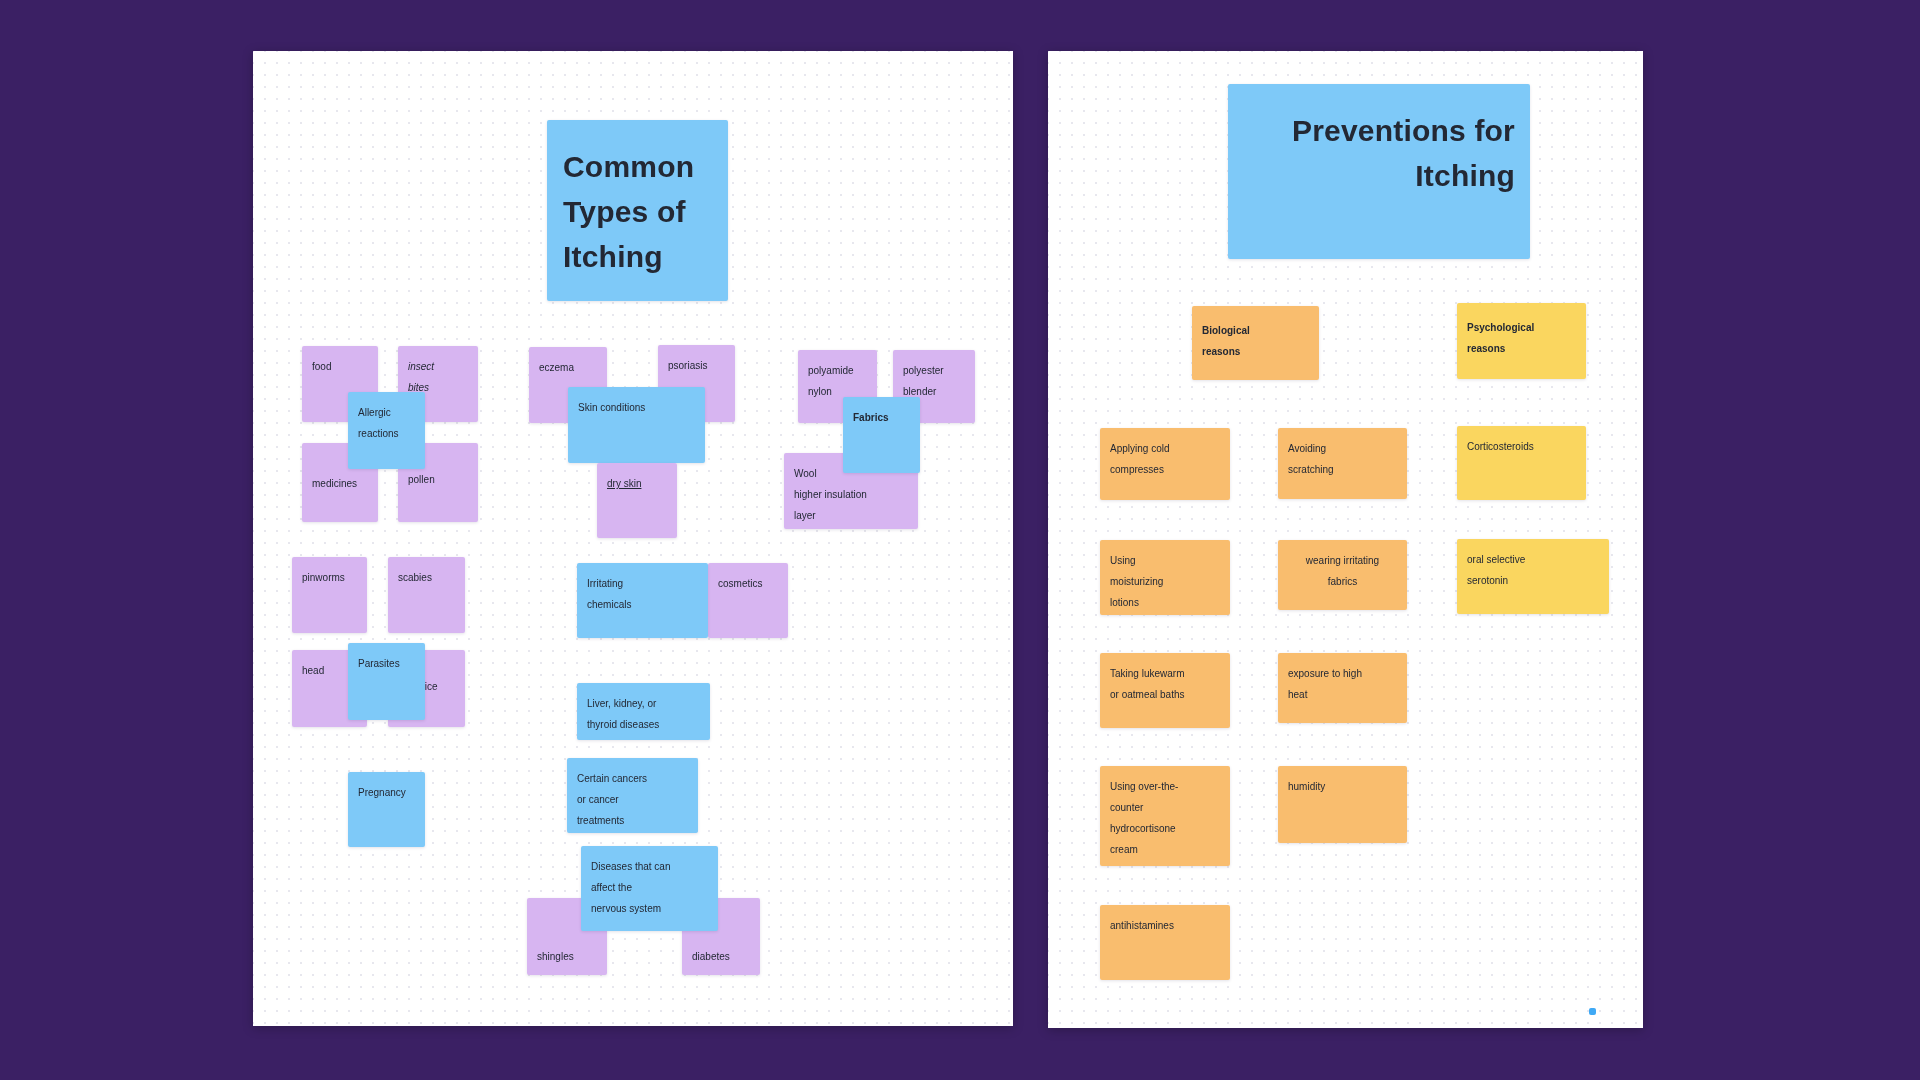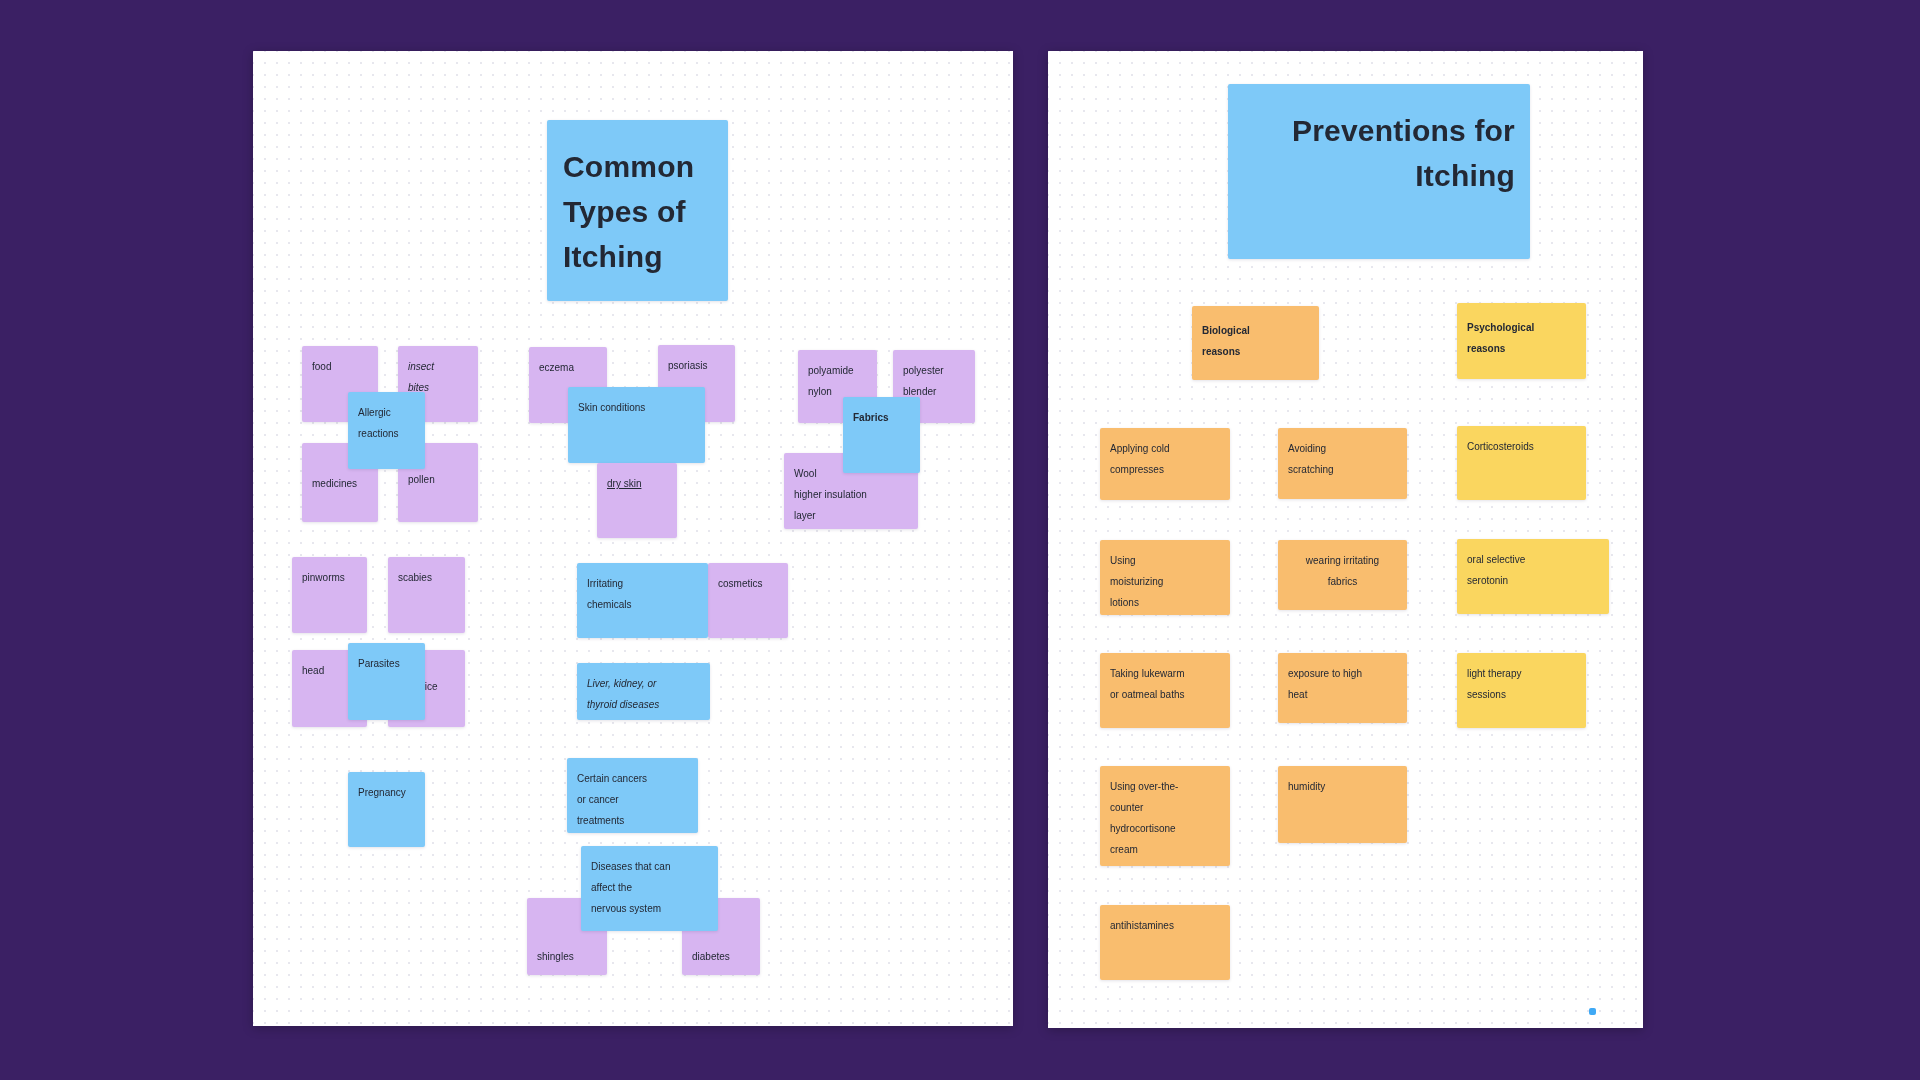--- a/index.html
+++ b/index.html
@@ -117,21 +117,21 @@
       <div class="note blue" style="left: 95px; top: 544px; width: 77px; height: 77px; margin-top: 48px;">
         <span class="note-text">Parasites</span>
       </div>
       <div class="note purple" style="left: 455px; top: 512px; width: 80px; height: 75px;">
         <span class="note-text">cosmetics</span>
       </div>
       <div class="note blue" style="left: 324px; top: 512px; width: 131px; height: 75px;">
         <span class="note-text">Irritating
 chemicals</span>
       </div>
-      <div class="note blue" style="left: 324px; top: 612px; width: 133px; height: 57px; font-style: italic;">
+      <div class="note blue" style="left: 324px; top: 632px; width: 133px; height: 57px;">
         <span class="note-text">Liver, kidney, or
 thyroid diseases</span>
       </div>
       <div class="note blue" style="left: 314px; top: 707px; width: 131px; height: 75px;">
         <span class="note-text">Certain cancers
 or cancer
 treatments</span>
       </div>
       <div class="note blue" style="left: 95px; top: 721px; width: 77px; height: 75px;">
         <span class="note-text">Pregnancy</span>
@@ -186,24 +186,20 @@
         <span class="note-text">oral selective
 serotonin</span>
       </div>
       <div class="note orange" style="left: 52px; top: 602px; width: 130px; height: 75px;">
         <span class="note-text">Taking lukewarm
 or oatmeal baths</span>
       </div>
       <div class="note orange" style="left: 230px; top: 602px; width: 129px; height: 70px;">
         <span class="note-text">exposure to high
 heat</span>
-      </div>
-      <div class="note yellow" style="left: 409px; top: 602px; width: 129px; height: 75px;">
-        <span class="note-text">light therapy
-sessions</span>
       </div>
       <div class="note orange" style="left: 52px; top: 715px; width: 130px; height: 100px;">
         <span class="note-text">Using over-the-
 counter
 hydrocortisone
 cream</span>
       </div>
       <div class="note orange" style="left: 230px; top: 715px; width: 129px; height: 77px;">
         <span class="note-text">humidity</span>
       </div>

